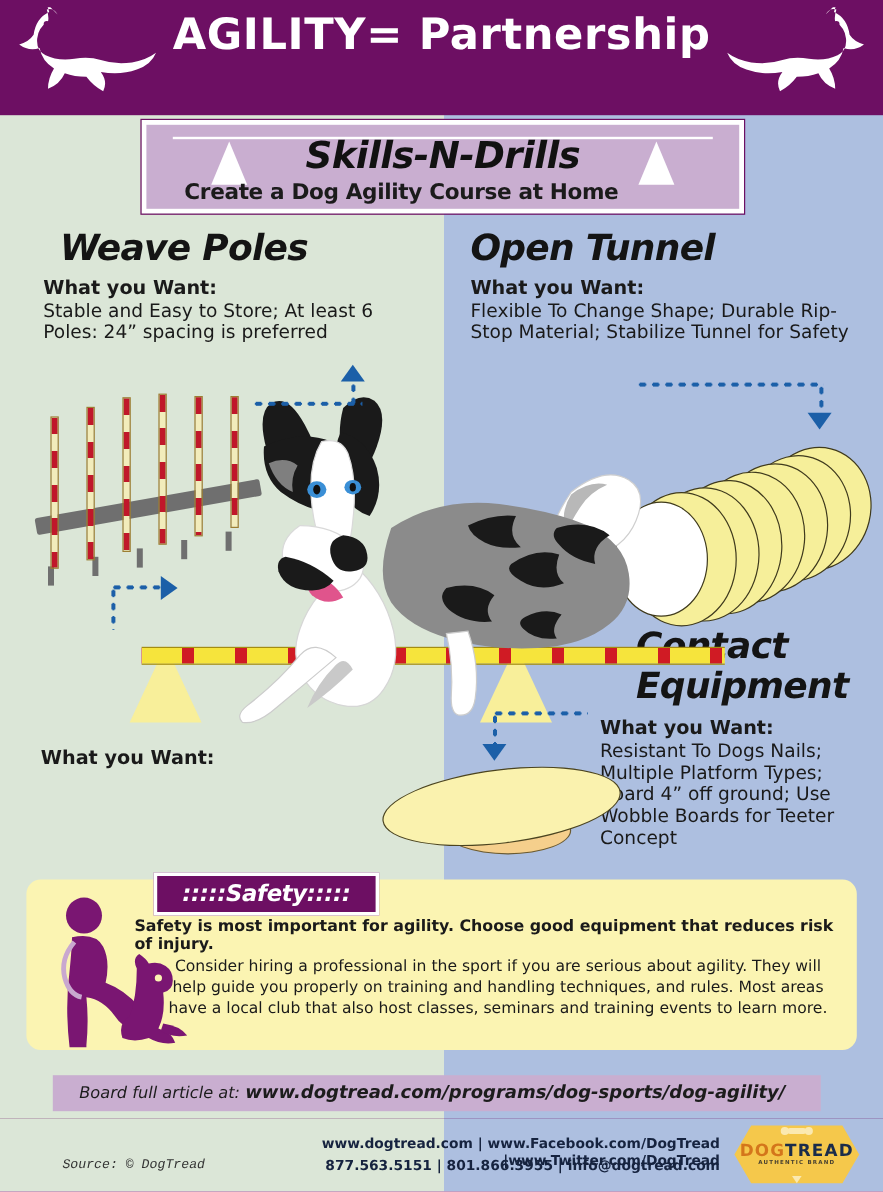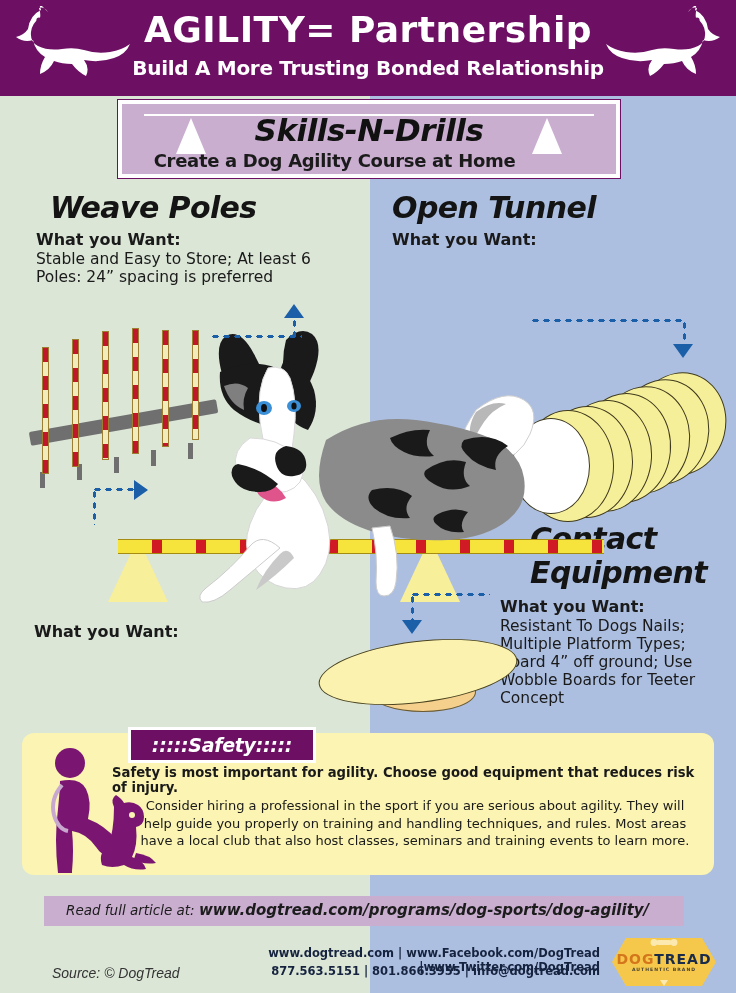--- a/index.html
+++ b/index.html
@@ -266,22 +266,22 @@
   .article-text .lead { font-weight: normal; font-size: 13.5px; }
 
   
   .footer {
     position: absolute; left: 0; top: 932px; width: 736px; height: 61px;
   }
   .foot-green { position: absolute; left: 0; top: 0; width: 370px; height: 61px; background: #dbe6d7; }
   .foot-blue  { position: absolute; left: 370px; top: 0; width: 366px; height: 61px; background: #adbfe0; }
   .foot-source {
     position: absolute; left: 52px; top: 33px;
-    font-size: 14px; font-style: italic; color: #333333;
-    font-family: Liberation Sans, sans-serif;
+    font-size: 11px; font-style: italic; color: #333333;
+    font-family: Liberation Mono, monospace;
   }
   .foot-line1 {
     position: absolute; left: 160px; top: 14px; width: 440px;
     text-align: right; font-size: 11.5px; font-weight: bold; color: #16233f;
   }
   .foot-line2 {
     position: absolute; left: 160px; top: 32px; width: 440px;
     text-align: right; font-size: 11.5px; font-weight: bold; color: #16233f;
   }
   .logo-wrap { position: absolute; left: 608px; top: 934px; width: 112px; height: 56px; }
@@ -301,21 +301,20 @@
 
 <div id="poster">
 
   <div class="header">
     <svg class="dog-silhouette dog-left" width="118" height="84" viewBox="0 0 118 84">
       <path fill="#ffffff" d="M34 6 q-4 -6 -9 -4 q2 6 1 10 q-8 5 -9 14 q-1 10 7 14 q10 5 24 3 q12 -2 22 1 q12 4 26 2 q12 -2 20 -8 q-4 10 -16 14 q-14 5 -30 2 q6 8 2 16 q-8 -4 -14 -12 q-10 0 -18 -3 q-4 9 -14 13 q0 -9 5 -17 q-10 -6 -12 -17 q-9 3 -17 -3 q8 -2 12 -8 q2 -14 13 -19 q-1 -4 -3 -8 z"></path>
       <circle cx="25" cy="14" r="2.6" fill="#6d0f63"></circle>
     </svg>
 
     <div class="hdr-title">AGILITY= Partnership</div>
-    <div class="hdr-sub">Build A More Trusting Bonded  Relationship</div>
 
     <svg class="dog-silhouette dog-right" width="118" height="84" viewBox="0 0 118 84">
       <path fill="#ffffff" d="M34 6 q-4 -6 -9 -4 q2 6 1 10 q-8 5 -9 14 q-1 10 7 14 q10 5 24 3 q12 -2 22 1 q12 4 26 2 q12 -2 20 -8 q-4 10 -16 14 q-14 5 -30 2 q6 8 2 16 q-8 -4 -14 -12 q-10 0 -18 -3 q-4 9 -14 13 q0 -9 5 -17 q-10 -6 -12 -17 q-9 3 -17 -3 q8 -2 12 -8 q2 -14 13 -19 q-1 -4 -3 -8 z"></path>
       <circle cx="25" cy="14" r="2.6" fill="#6d0f63"></circle>
     </svg>
   </div>
 
   <div class="bg-green"></div>
   <div class="bg-blue"></div>
 
@@ -326,20 +325,21 @@
     <div class="plaque-title">Skills-N-Drills</div>
     <div class="plaque-sub">Create a Dog Agility Course at Home</div>
   </div>
 
   <div class="sec-title" id="weave-title">Weave Poles</div>
   <div class="sec-label" id="weave-label">What you Want:</div>
   <div class="sec-body" id="weave-body">Stable and Easy to Store; At least 6 Poles: 24” spacing is preferred</div>
 
   <div class="sec-title" id="tunnel-title">Open Tunnel</div>
   <div class="sec-label" id="tunnel-label">What you Want:</div>
+  <div class="sec-body" id="tunnel-body">Flexible To Change Shape; Durable Rip-Stop Material; Stabilize Tunnel for Safety</div>
 
   <div class="sec-label" id="jumps-label">What you Want:</div>
 
   <div class="sec-title" id="contact-title">Contact Equipment</div>
   <div class="sec-label" id="contact-label">What you Want:</div>
   <div class="sec-body" id="contact-body">Resistant To Dogs Nails; Multiple Platform Types; Board 4” off ground; Use Wobble Boards for Teeter Concept</div>
 
   <div>
     <div class="weave-base"></div>
     <div class="weave-foot" style="left:40px;  top:472px;"></div>
@@ -454,21 +454,21 @@
   </svg>
 
   <div class="safety-tab">
     <div class="safety-tab-text">:::::Safety:::::</div>
   </div>
   <div class="safety-head">Safety is most important for agility.  Choose good equipment that reduces risk of injury.</div>
   <div class="safety-para">Consider hiring a professional in the sport if you are serious about agility. They will help guide you properly on training and handling techniques, and rules. Most areas have a local club that also host classes, seminars and training events to learn more.</div>
 
   <div class="article-bar">
     <div class="article-text">
-      <span class="lead">Read full article at: </span><span>www.dogtread.com/programs/dog-sports/dog-agility/</span>
+      <span class="lead">Board full article at: </span><span>www.dogtread.com/programs/dog-sports/dog-agility/</span>
     </div>
   </div>
 
   <div class="footer">
     <div class="foot-green"></div>
     <div class="foot-blue"></div>
     <div class="foot-source">Source: © DogTread</div>
     <div class="foot-line1">www.dogtread.com  |  www.Facebook.com/DogTread  |www.Twitter.com/DogTread</div>
     <div class="foot-line2">877.563.5151  |  801.866.3955  |  info@dogtread.com</div>
   </div>

